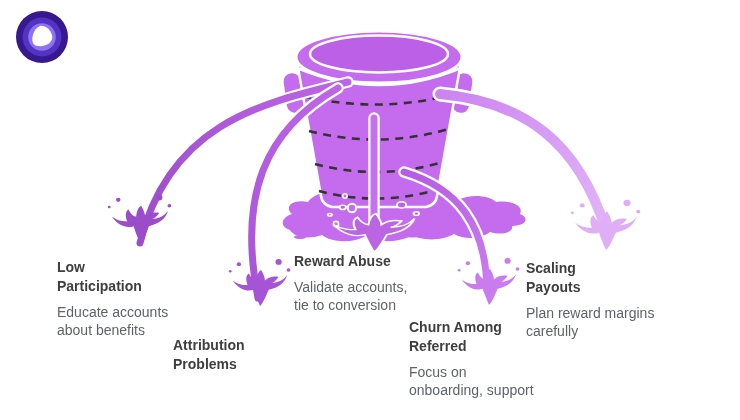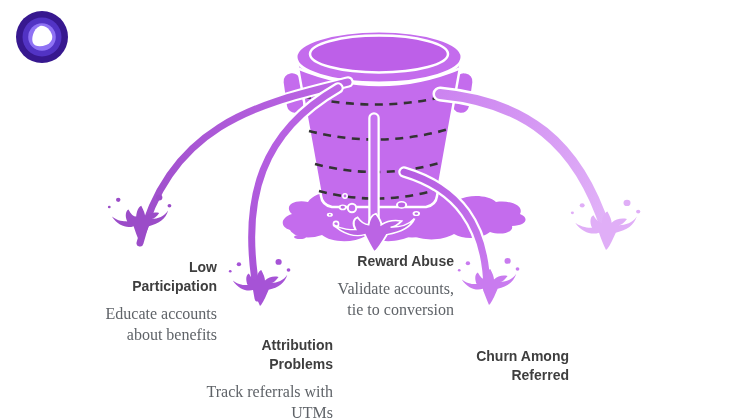--- a/index.html
+++ b/index.html
@@ -1,26 +1,26 @@
 <!DOCTYPE html>
 <html><head>
 <meta charset="utf-8">
 <style>
   html,body{margin:0;padding:0;background:#ffffff;}
   body{font-family:"Liberation Sans", sans-serif;}
   .stage{position:relative;width:740px;height:420px;background:#ffffff;overflow:hidden;}
   .scene{position:absolute;left:0;top:0;}
   .logo{position:absolute;left:15px;top:10px;width:54px;height:54px;}
-  .leak-label{position:absolute;width:160px;text-align:right;}
+  .leak-label{position:absolute;width:160px;text-align:left;}
   .leak-title{font-size:14px;font-weight:700;color:#3e3e3e;line-height:1.35;white-space:pre-line;}
-  .leak-desc{font-size:16px;font-weight:400;color:#5f6368;line-height:1.32;margin-top:7px;white-space:pre-line;font-family:Liberation Serif, serif;}
+  .leak-desc{font-size:14px;font-weight:400;color:#5f6368;line-height:1.32;margin-top:7px;white-space:pre-line;}
   .leak-1{left:57px;top:258px;}
   .leak-2{left:173px;top:336px;}
   .leak-3{left:294px;top:252px;}
-  .leak-4{left:409px;top:318px;margin-top:29px;}
+  .leak-4{left:409px;top:318px;}
   .leak-5{left:526px;top:259px;}
 </style>
 </head>
 <body>
 
 <div class="stage">
 
   <svg class="scene" width="740" height="420" viewBox="0 0 740 420">
     <defs>
       <linearGradient id="gs1" gradientUnits="userSpaceOnUse" x1="348" y1="82" x2="140" y2="243">
@@ -115,26 +115,32 @@
 
   <div class="leak-label leak-1">
     <div class="leak-title">Low
 Participation</div>
     <div class="leak-desc">Educate accounts
 about benefits</div>
   </div>
   <div class="leak-label leak-2">
     <div class="leak-title">Attribution
 Problems</div>
-    <div class="leak-desc">Track referrals with
-UTMs</div>
   </div>
   <div class="leak-label leak-3">
     <div class="leak-title">Reward Abuse</div>
     <div class="leak-desc">Validate accounts,
 tie to conversion</div>
   </div>
   <div class="leak-label leak-4">
     <div class="leak-title">Churn Among
 Referred</div>
+    <div class="leak-desc">Focus on
+onboarding, support</div>
+  </div>
+  <div class="leak-label leak-5">
+    <div class="leak-title">Scaling
+Payouts</div>
+    <div class="leak-desc">Plan reward margins
+carefully</div>
   </div>
 
 </div>
 
 </body></html>

